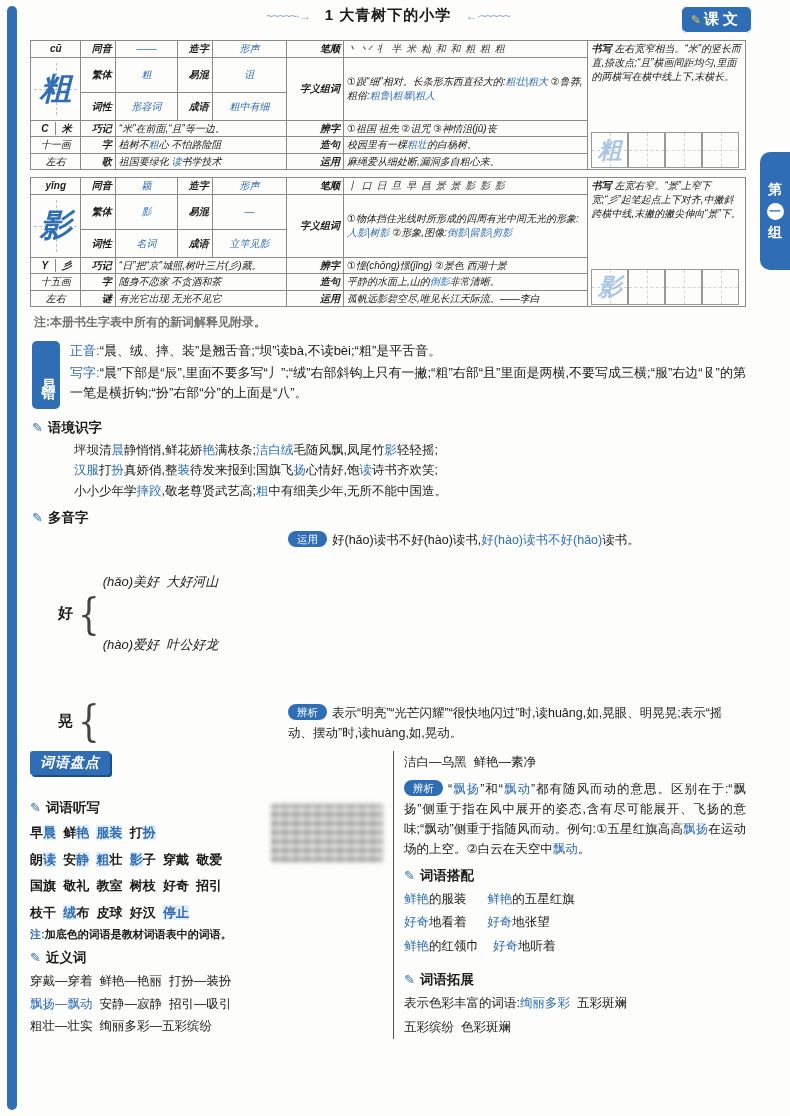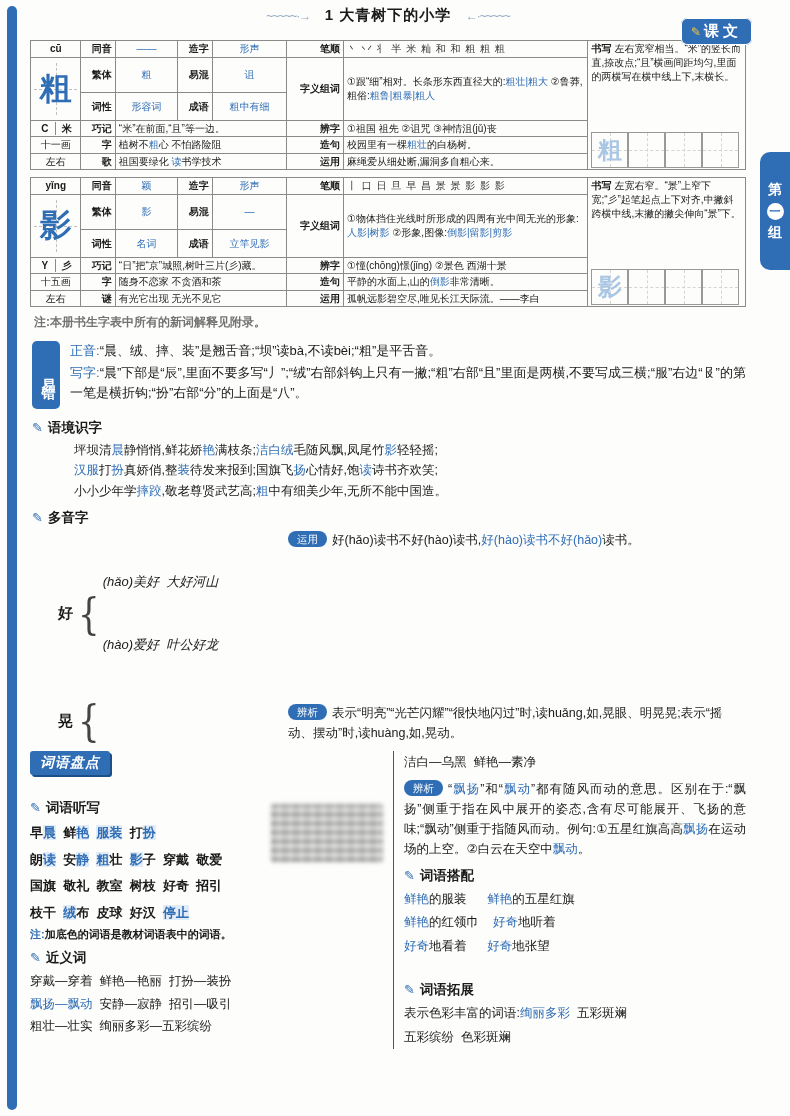--- a/index.html
+++ b/index.html
@@ -9,26 +9,26 @@
   
   .leftbar{position:absolute;left:7px;top:6px;bottom:6px;width:10px;background:#2f6db5;border-radius:6px;}
   
   .sidetab{position:absolute;right:0;top:152px;width:30px;height:118px;background:#2f6db5;border-radius:10px 0 0 10px;color:#fff;display:flex;flex-direction:column;align-items:center;justify-content:center;gap:4px;font-size:14px;font-weight:bold;}
   .sidetab .circ{width:17px;height:17px;border-radius:50%;background:#fff;color:#2f6db5;font-size:11px;line-height:17px;text-align:center;font-weight:bold;}
   .content{position:absolute;left:30px;right:44px;top:6px;}
   
   .pagehead{position:relative;height:34px;text-align:center;}
   .lesson{font-size:15px;font-weight:bold;letter-spacing:1px;vertical-align:middle;}
   .deco{color:#8fa9c4;font-size:12px;letter-spacing:-1px;margin:0 10px;vertical-align:middle;}
-  .corner-tab{position:absolute;right:-6px;top:12px;background:#2f6db5;color:#fff;font-weight:bold;font-size:15px;padding:4px 10px;border-radius:6px;box-shadow:0 0 0 1px #fff inset;letter-spacing:4px;}
+  .corner-tab{position:absolute;right:-6px;top:0;background:#2f6db5;color:#fff;font-weight:bold;font-size:15px;padding:4px 10px;border-radius:6px;box-shadow:0 0 0 1px #fff inset;letter-spacing:4px;}
   .corner-tab .pen{color:#f5c842;font-size:12px;letter-spacing:0;margin-right:3px;}
   
   table.ztable{border-collapse:collapse;width:100%;table-layout:fixed;margin-bottom:7px;}
   table.ztable td{border:1px solid #8a8a8a;padding:1px 3px;font-size:10px;line-height:1.35;vertical-align:middle;word-break:break-all;}
-  table.ztable{border:1.5px solid #444;}
+  table.ztable{border:1.5px solid #444;font-style:italic;}
   col.w1{width:50px;}col.w2{width:34px;}col.w3{width:62px;}col.w4{width:34px;}col.w5{width:74px;}col.w6{width:56px;}col.w7{width:242px;}col.w8{width:156px;}
   .lbl{font-weight:bold;text-align:right;padding:1px 1px;}
   .val{color:#2f6db5;text-align:center;}
   .c-pinyin{text-align:center;font-weight:bold;font-size:11px;}
   .tianzige{position:relative;height:52px;display:flex;align-items:center;justify-content:center;}
   .tianzige::before{content:"";position:absolute;left:0;right:0;top:50%;border-top:1px dashed #c0c0c0;}
   .tianzige::after{content:"";position:absolute;top:0;bottom:0;left:50%;border-left:1px dashed #c0c0c0;}
   .bigchar{font-size:32px;font-weight:bold;color:#2f6db5;font-family:"DejaVu Serif",serif;position:relative;z-index:1;}
   .c-dict{text-align:center;padding:0;}
   .c-dict span{display:inline-block;width:48%;font-weight:bold;}
@@ -318,22 +318,22 @@
       
       
     </div>
 
     <div class="colR">
       <p class="wrow"><span>洁白—乌黑  鲜艳—素净</span></p>
       <p class="bianxi-p"><span class="badge">辨析</span><span><span>“</span><span class="hl">飘扬</span><span>”和“</span><span class="hl">飘动</span><span>”都有随风而动的意思。区别在于:“飘扬”侧重于指在风中展开的姿态,含有尽可能展开、飞扬的意味;“飘动”侧重于指随风而动。例句:①五星红旗高高</span><span class="hl">飘扬</span><span>在运动场的上空。②白云在天空中</span><span class="hl">飘动</span><span>。</span></span></p>
 
       <div class="sec-head"><span class="pen-icon">✎</span><span>词语搭配</span></div>
       <p class="wrow"><span class="hl">鲜艳</span><span>的服装      </span><span class="hl">鲜艳</span><span>的五星红旗</span></p>
+      <p class="wrow"><span class="hl">好奇</span><span>地看着      </span><span class="hl">好奇</span><span>地张望</span></p>
       <p class="wrow"><span class="hl">鲜艳</span><span>的红领巾    </span><span class="hl">好奇</span><span>地听着</span></p>
-      <p class="wrow"><span class="hl">好奇</span><span>地看着      </span><span class="hl">好奇</span><span>地张望</span></p>
-
-      <div class="sec-head" style="margin-top:22px"><span class="pen-icon">✎</span><span>词语拓展</span></div>
+
+      <div class="sec-head" style="margin-top:12px"><span class="pen-icon">✎</span><span>词语拓展</span></div>
       <p class="wrow"><span>表示色彩丰富的词语:</span><span class="hl">绚丽多彩</span><span>  五彩斑斓</span></p>
       <p class="wrow"><span>五彩缤纷  色彩斑斓</span></p>
     </div>
   </div>
 
 </div>
 
 </body></html>

